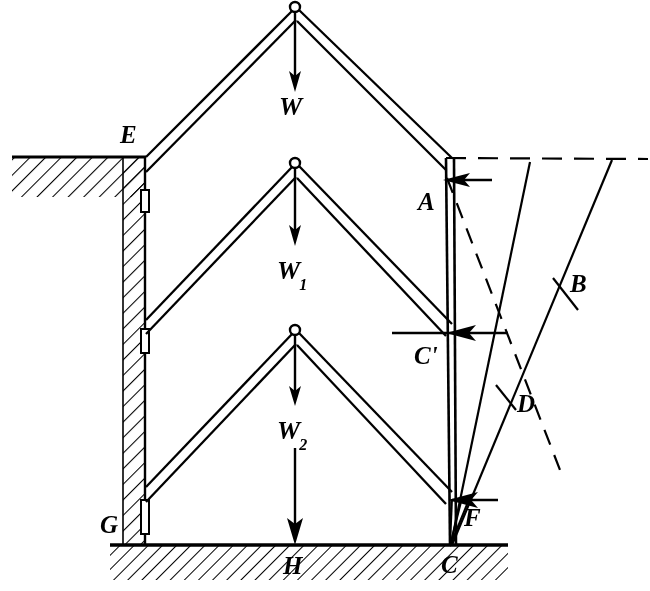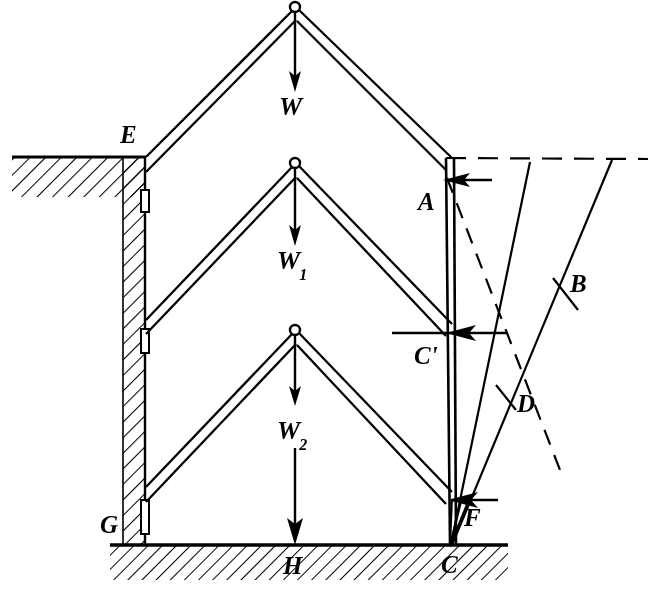--- a/index.html
+++ b/index.html
@@ -192,21 +192,21 @@
   <div class="lbl lbl-main" style="left:464px; top:505px;">F</div>
 
   <div class="lbl lbl-main" style="left:570px; top:271px;">B</div>
 
   <div class="lbl lbl-main" style="left:517px; top:391px;">D</div>
 
   <div class="lbl lbl-load" style="left:279px; top:94px;">
     <span>W</span>
   </div>
 
-  <div class="lbl lbl-load" style="left:277px; top:248px;text-align:right;">
+  <div class="lbl lbl-load" style="left:277px; top:258px;text-align:right;">
     <span>W</span><span class="sub">1</span>
   </div>
 
   <div class="lbl lbl-load" style="left:277px; top:418px;text-align:right;">
     <span>W</span><span class="sub">2</span>
   </div>
 
 </div>
 
 </body></html>

